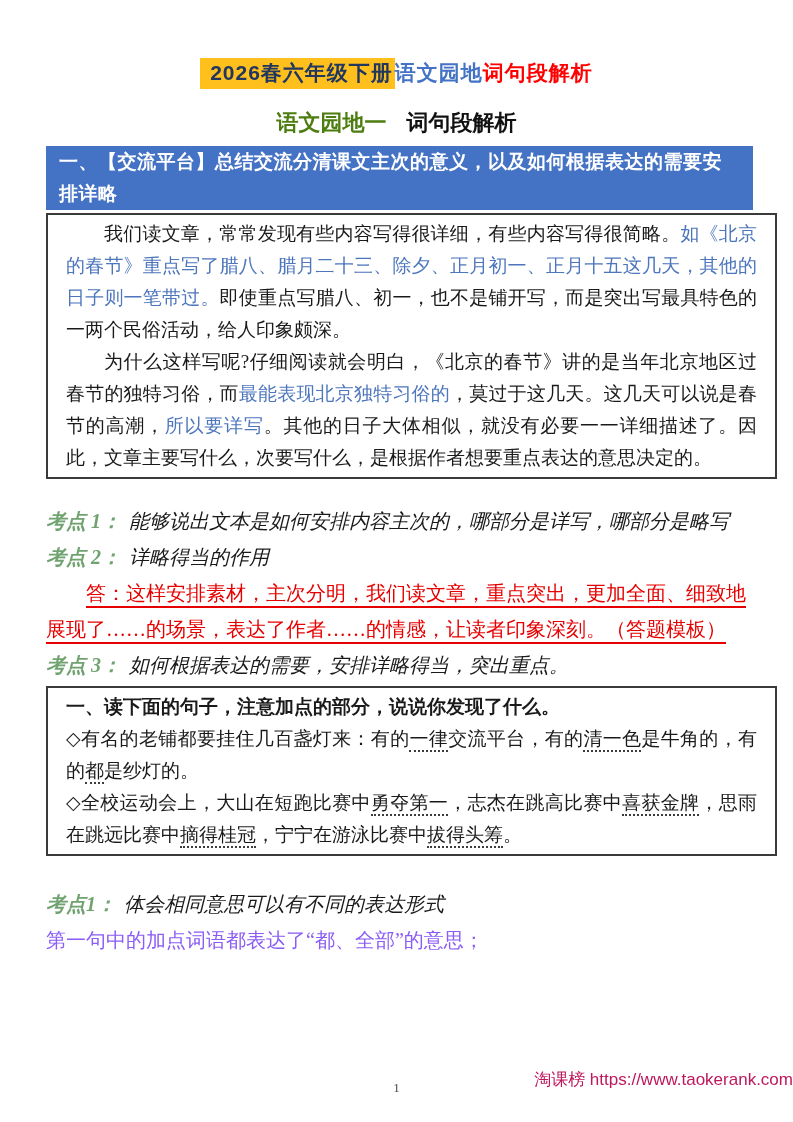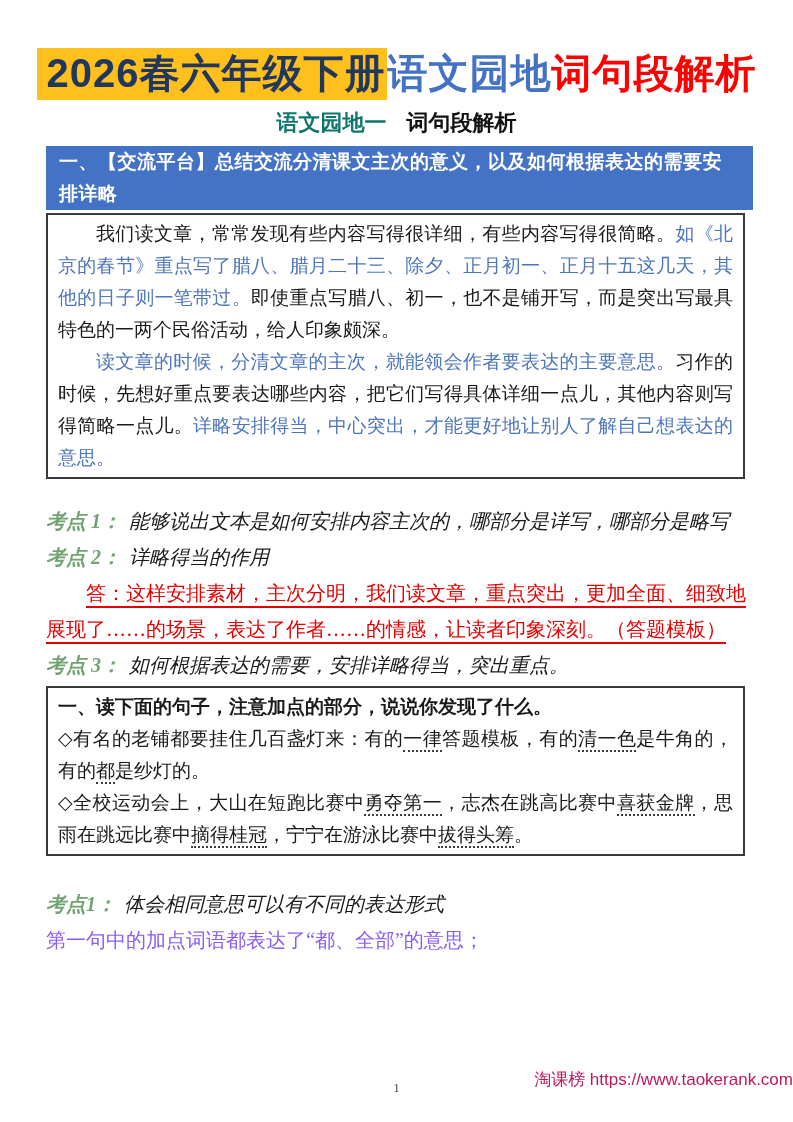--- a/index.html
+++ b/index.html
@@ -7,51 +7,51 @@
     width:793px;height:1122px;background:#ffffff;
     font-family:"Liberation Serif","DejaVu Serif",serif;
     color:#1a1a1a;position:relative;overflow:hidden;
   }
   .page{position:relative;width:793px;height:1122px;}
 
   
   .title{
     margin:0;padding-top:50px;text-align:center;
     font-family:"Liberation Sans","DejaVu Sans",sans-serif;
-    font-size:40px;font-weight:bold;line-height:46px;letter-spacing:1px;
+    font-size:21px;font-weight:bold;line-height:46px;letter-spacing:1px;
   }
   .t-hl{background:#FFC01E;color:#21375E;padding:3px 2px 5px 10px;}
   .t-blue{color:#4472C4;}
   .t-red{color:#FF0000;}
 
   
   .subtitle{
     margin:13px 0 0;text-align:center;
     font-size:22px;font-weight:bold;line-height:28px;
   }
-  .s-red{color:#0f766e;margin-right:20px;}
+  .s-red{color:#4d7c0f;margin-right:20px;}
   .s-black{color:#111111;}
 
   
   .bluebar{
     margin:9px 40px 0 46px;background:#4472C4;color:#ffffff;
     font-weight:bold;font-size:19px;line-height:32px;padding:0 13px;
     letter-spacing:0.5px;
   }
   .bluebar-wrap{margin:4px 40px 0 46px;line-height:0;}
   .bluebar2{
     display:inline-block;background:#4472C4;color:#ffffff;
     font-weight:bold;font-size:19px;line-height:31px;padding:0 8px 0 5px;
     letter-spacing:0.5px;
   }
 
   
   .box{
-    margin:3px 48px 0 46px;border:2px solid #3a3a3a;
-    padding:3px 10px;font-size:19px;line-height:32px;background:#ffffff;
+    margin:3px 16px 0 46px;border:2px solid #3a3a3a;
+    padding:3px 18px;font-size:19px;line-height:32px;background:#ffffff;
   }
   .box p{margin:0;text-indent:2em;text-align:justify;}
   .box2{line-height:32px;}
   .box2 p{text-indent:0;}
   .box2 .box-title{
     font-family:"Liberation Sans","DejaVu Sans",sans-serif;
     font-weight:bold;font-size:19px;
   }
 
   .run-k{color:#1a1a1a;}
@@ -87,34 +87,34 @@
 <div class="page">
 
   <h1 class="title"><span class="t-hl">2026春六年级下册</span><span class="t-blue">语文园地</span><span class="t-red">词句段解析</span></h1>
 
   <h2 class="subtitle"><span class="s-red">语文园地一</span><span class="s-black">词句段解析</span></h2>
 
   <div class="bluebar">一、【交流平台】总结交流分清课文主次的意义，以及如何根据表达的需要安排详略</div>
 
   <div class="box">
     <p><span class="run-k">我们读文章，常常发现有些内容写得很详细，有些内容写得很简略。</span><span class="run-b">如《北京的春节》重点写了腊八、腊月二十三、除夕、正月初一、正月十五这几天，其他的日子则一笔带过。</span><span class="run-k">即使重点写腊八、初一，也不是铺开写，而是突出写最具特色的一两个民俗活动，给人印象颇深。</span></p>
-    <p><span class="run-b">读文章的时候，分清文章的主次，就能领会作者要表达的主要意思。</span><span class="run-k">习作的时候，先想好重点要表达哪些内容，把它们写得具体详细一点儿，其他内容则写得简略一点儿。</span><span class="run-b">详略安排得当，中心突出，才能更好地让别人了解自己想表达的意思。</span></p>
+    <p><span class="run-k">为什么这样写呢?仔细阅读就会明白，《北京的春节》讲的是当年北京地区过春节的独特习俗，而</span><span class="run-b">最能表现北京独特习俗的</span><span class="run-k">，莫过于这几天。这几天可以说是春节的高潮，</span><span class="run-b">所以要详写</span><span class="run-k">。其他的日子大体相似，就没有必要一一详细描述了。因此，文章主要写什么，次要写什么，是根据作者想要重点表达的意思决定的。</span></p>
   </div>
 
   <div class="kd-list">
     <p class="kd"><span class="kd-label">考点 1：</span><span>能够说出文本是如何安排内容主次的，哪部分是详写，哪部分是略写</span></p>
     <p class="kd"><span class="kd-label">考点 2：</span><span>详略得当的作用</span></p>
     <p class="answer">答：这样安排素材，主次分明，我们读文章，重点突出，更加全面、细致地展现了……的场景，表达了作者……的情感，让读者印象深刻。（答题模板）</p>
     <p class="kd"><span class="kd-label">考点 3：</span><span>如何根据表达的需要，安排详略得当，突出重点。</span></p>
   </div>
 
 
   <div class="box box2">
     <p class="box-title">一、读下面的句子，注意加点的部分，说说你发现了什么。</p>
-    <p><span class="run-k">◇有名的老铺都要挂住几百盏灯来：有的</span><span class="run-em">一律</span><span class="run-k">答题模板，有的</span><span class="run-em">清一色</span><span class="run-k">是牛角的，有的</span><span class="run-em">都</span><span class="run-k">是纱灯的。</span></p>
+    <p><span class="run-k">◇有名的老铺都要挂住几百盏灯来：有的</span><span class="run-em">一律</span><span class="run-k">交流平台，有的</span><span class="run-em">清一色</span><span class="run-k">是牛角的，有的</span><span class="run-em">都</span><span class="run-k">是纱灯的。</span></p>
     <p><span class="run-k">◇全校运动会上，大山在短跑比赛中</span><span class="run-em">勇夺第一</span><span class="run-k">，志杰在跳高比赛中</span><span class="run-em">喜获金牌</span><span class="run-k">，思雨在跳远比赛中</span><span class="run-em">摘得桂冠</span><span class="run-k">，宁宁在游泳比赛中</span><span class="run-em">拔得头筹</span><span class="run-k">。</span></p>
   </div>
 
   <p class="kd kd-single"><span class="kd-label">考点1：</span><span>体会相同意思可以有不同的表达形式</span></p>
   <p class="note">第一句中的加点词语都表达了“都、全部”的意思；</p>
 
   <div class="watermark">淘课榜 https://www.taokerank.com</div>
   <div class="pagenum">1</div>
 
 </div>

